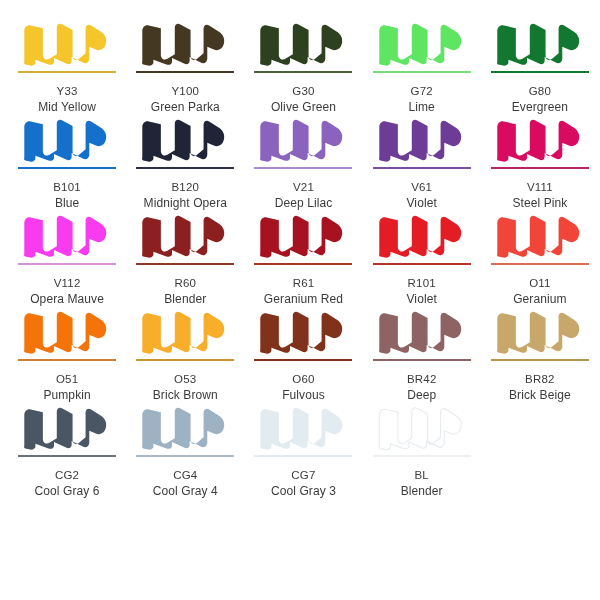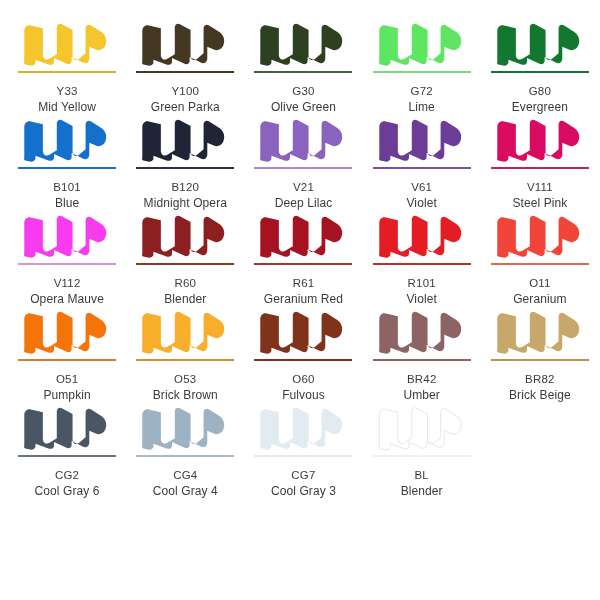--- a/index.html
+++ b/index.html
@@ -264,21 +264,21 @@
       <div class="swatch-name">Fulvous</div>
     </div>
     <div class="swatch-cell">
       <div class="swatch-mark-wrap">
         <svg viewBox="0 0 104 56" preserveAspectRatio="xMidYMid meet">
           <path d="M6,46 L6,14 C6,10 9,7 13,8 L26,11 L26,40 C26,44 30,46 33,44 L41,39 L41,10 C41,7 44,5 47,7 L58,13 L58,41 C58,45 62,47 65,44 L72,38 L72,11 C72,8 75,6 78,8 L89,15 C93,18 95,22 94,27 C93,33 88,36 83,34 L76,31 L76,44 C76,48 72,50 69,48 L57,42 L57,46 C57,49 54,51 51,49 L38,43 L38,47 C38,50 35,51 32,50 L18,45 L18,48 C18,51 14,52 11,51 L7,50 C5,49 6,48 6,46 Z" fill="#8E6364" stroke="none" stroke-linejoin="round"></path>
         </svg>
       </div>
       <div class="swatch-rule" style="background: rgb(142, 99, 100);"></div>
       <div class="swatch-code">BR42</div>
-      <div class="swatch-name">Umber</div>
+      <div class="swatch-name">Deep</div>
     </div>
     <div class="swatch-cell">
       <div class="swatch-mark-wrap">
         <svg viewBox="0 0 104 56" preserveAspectRatio="xMidYMid meet">
           <path d="M6,46 L6,14 C6,10 9,7 13,8 L26,11 L26,40 C26,44 30,46 33,44 L41,39 L41,10 C41,7 44,5 47,7 L58,13 L58,41 C58,45 62,47 65,44 L72,38 L72,11 C72,8 75,6 78,8 L89,15 C93,18 95,22 94,27 C93,33 88,36 83,34 L76,31 L76,44 C76,48 72,50 69,48 L57,42 L57,46 C57,49 54,51 51,49 L38,43 L38,47 C38,50 35,51 32,50 L18,45 L18,48 C18,51 14,52 11,51 L7,50 C5,49 6,48 6,46 Z" fill="#C8A76B" stroke="none" stroke-linejoin="round"></path>
         </svg>
       </div>
       <div class="swatch-rule" style="background: rgb(182, 149, 80);"></div>
       <div class="swatch-code">BR82</div>
       <div class="swatch-name">Brick Beige</div>

